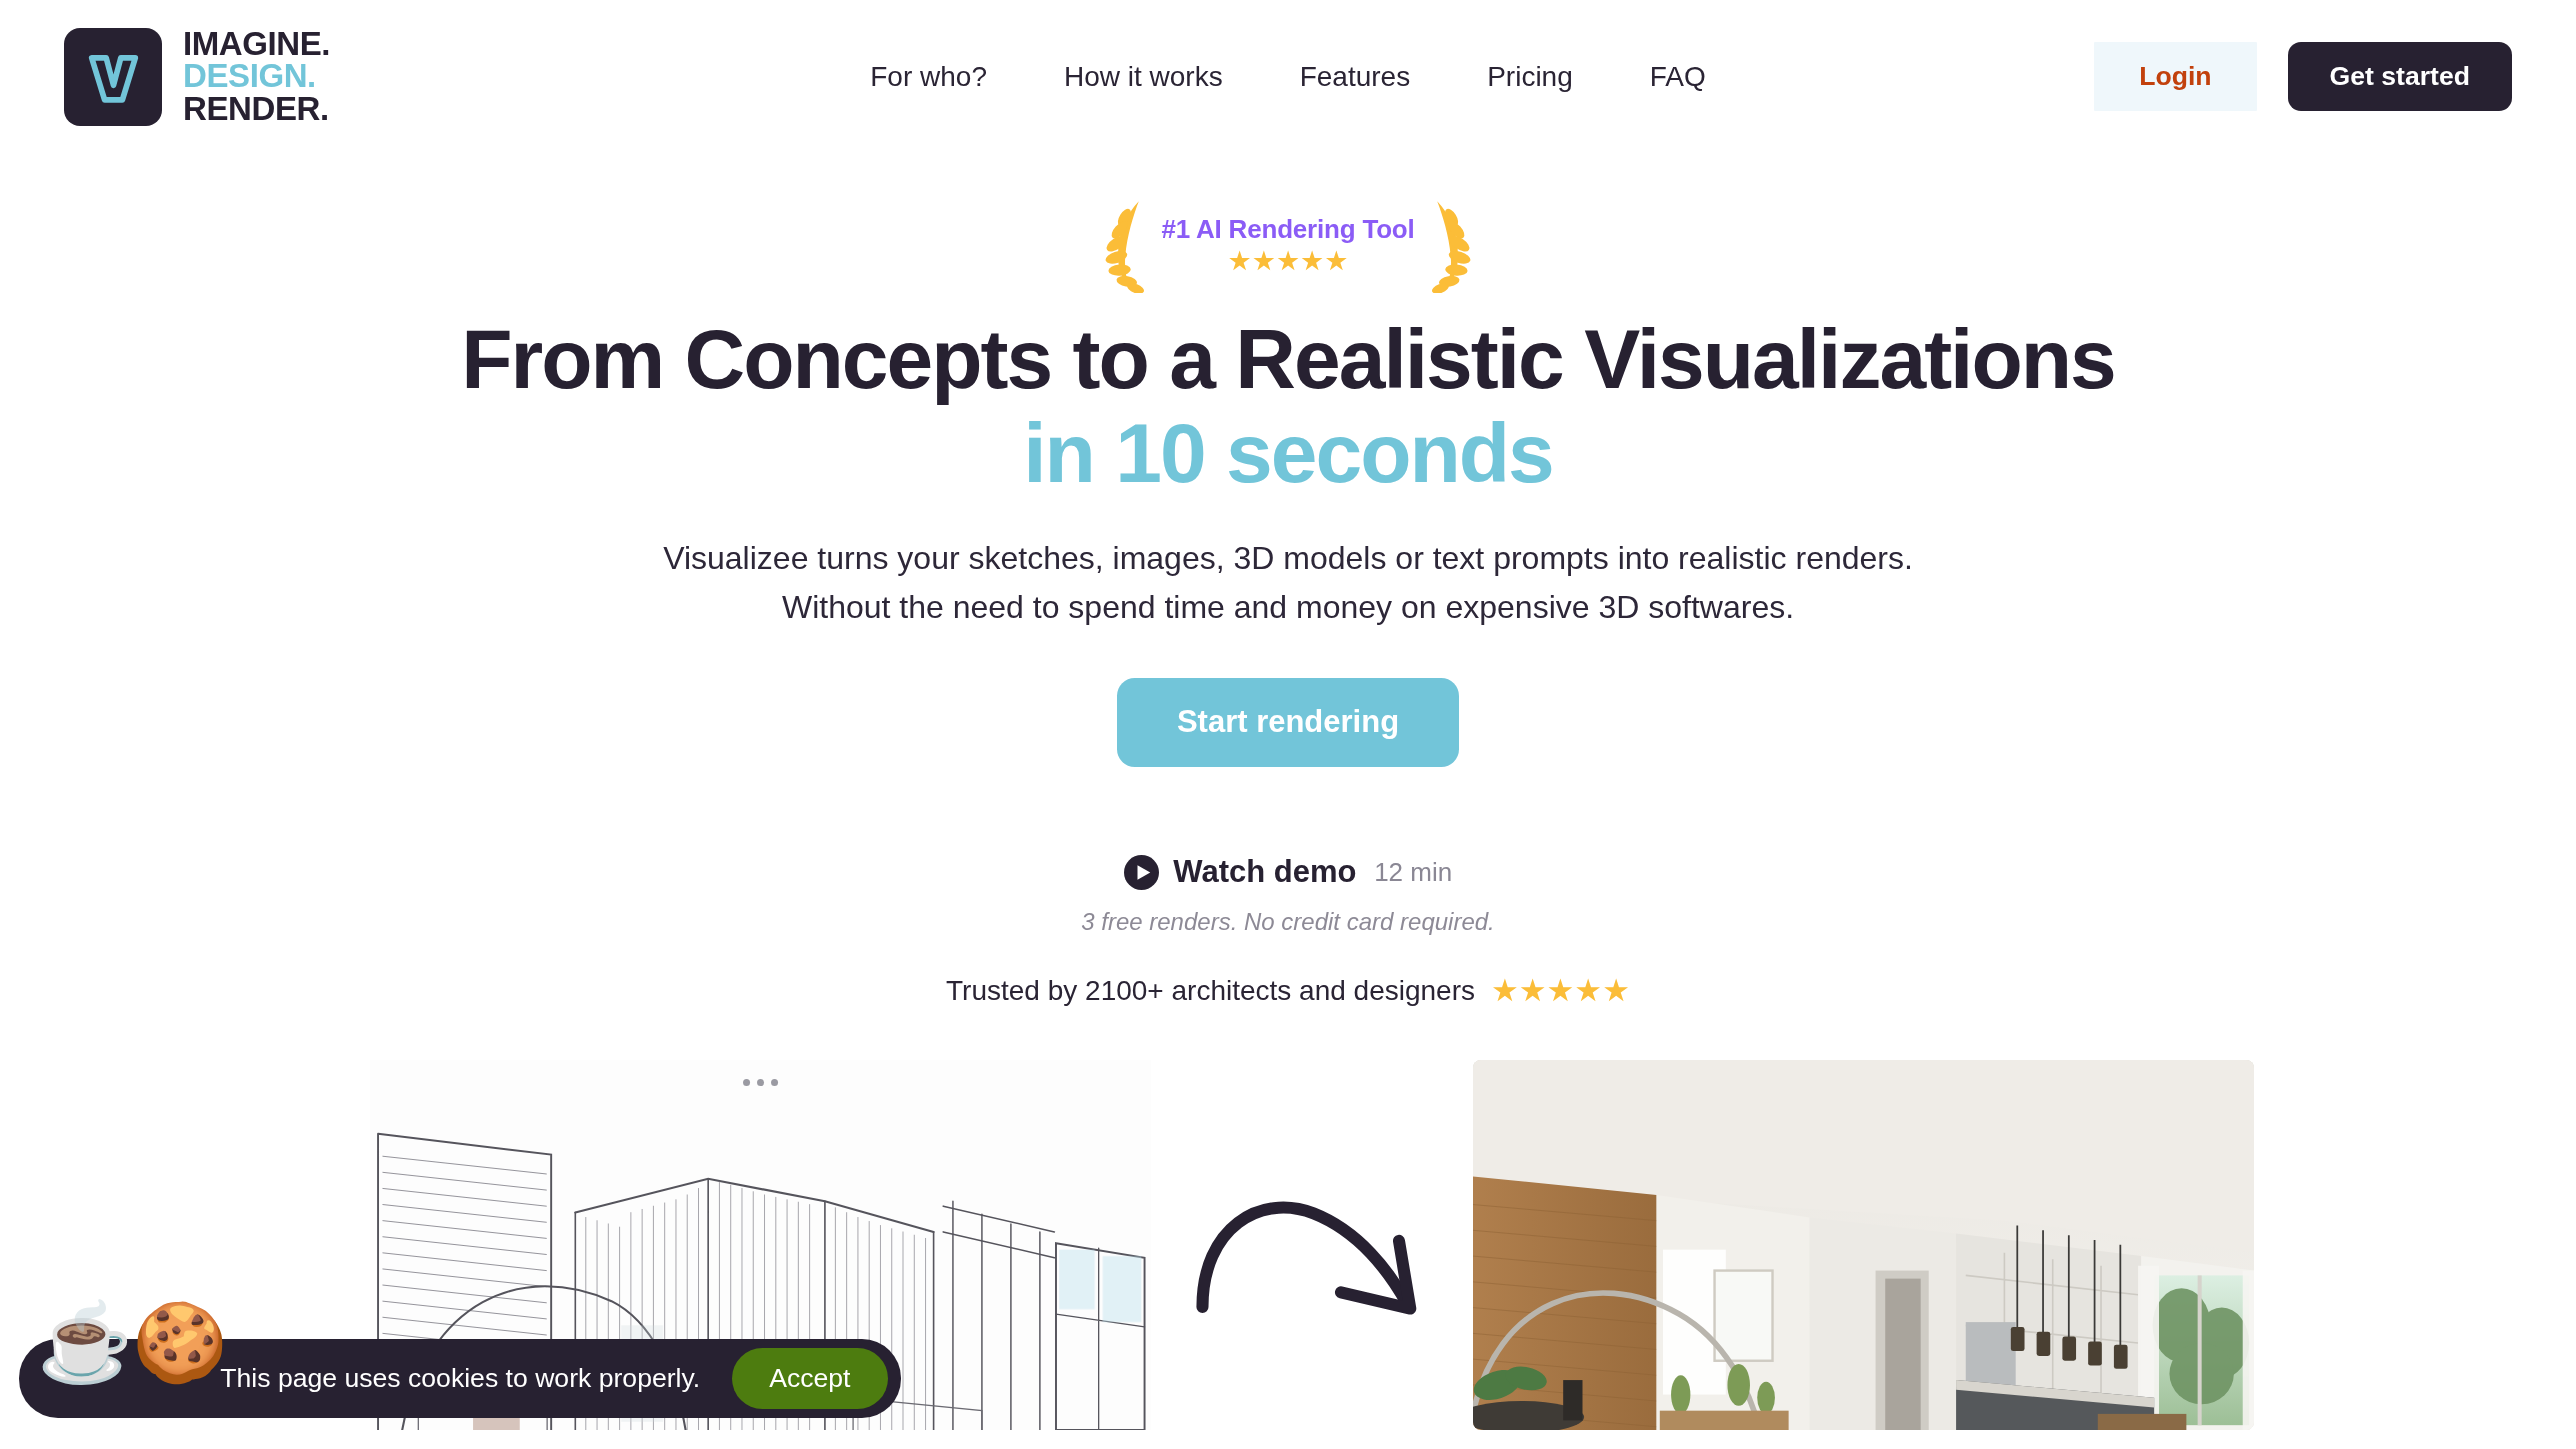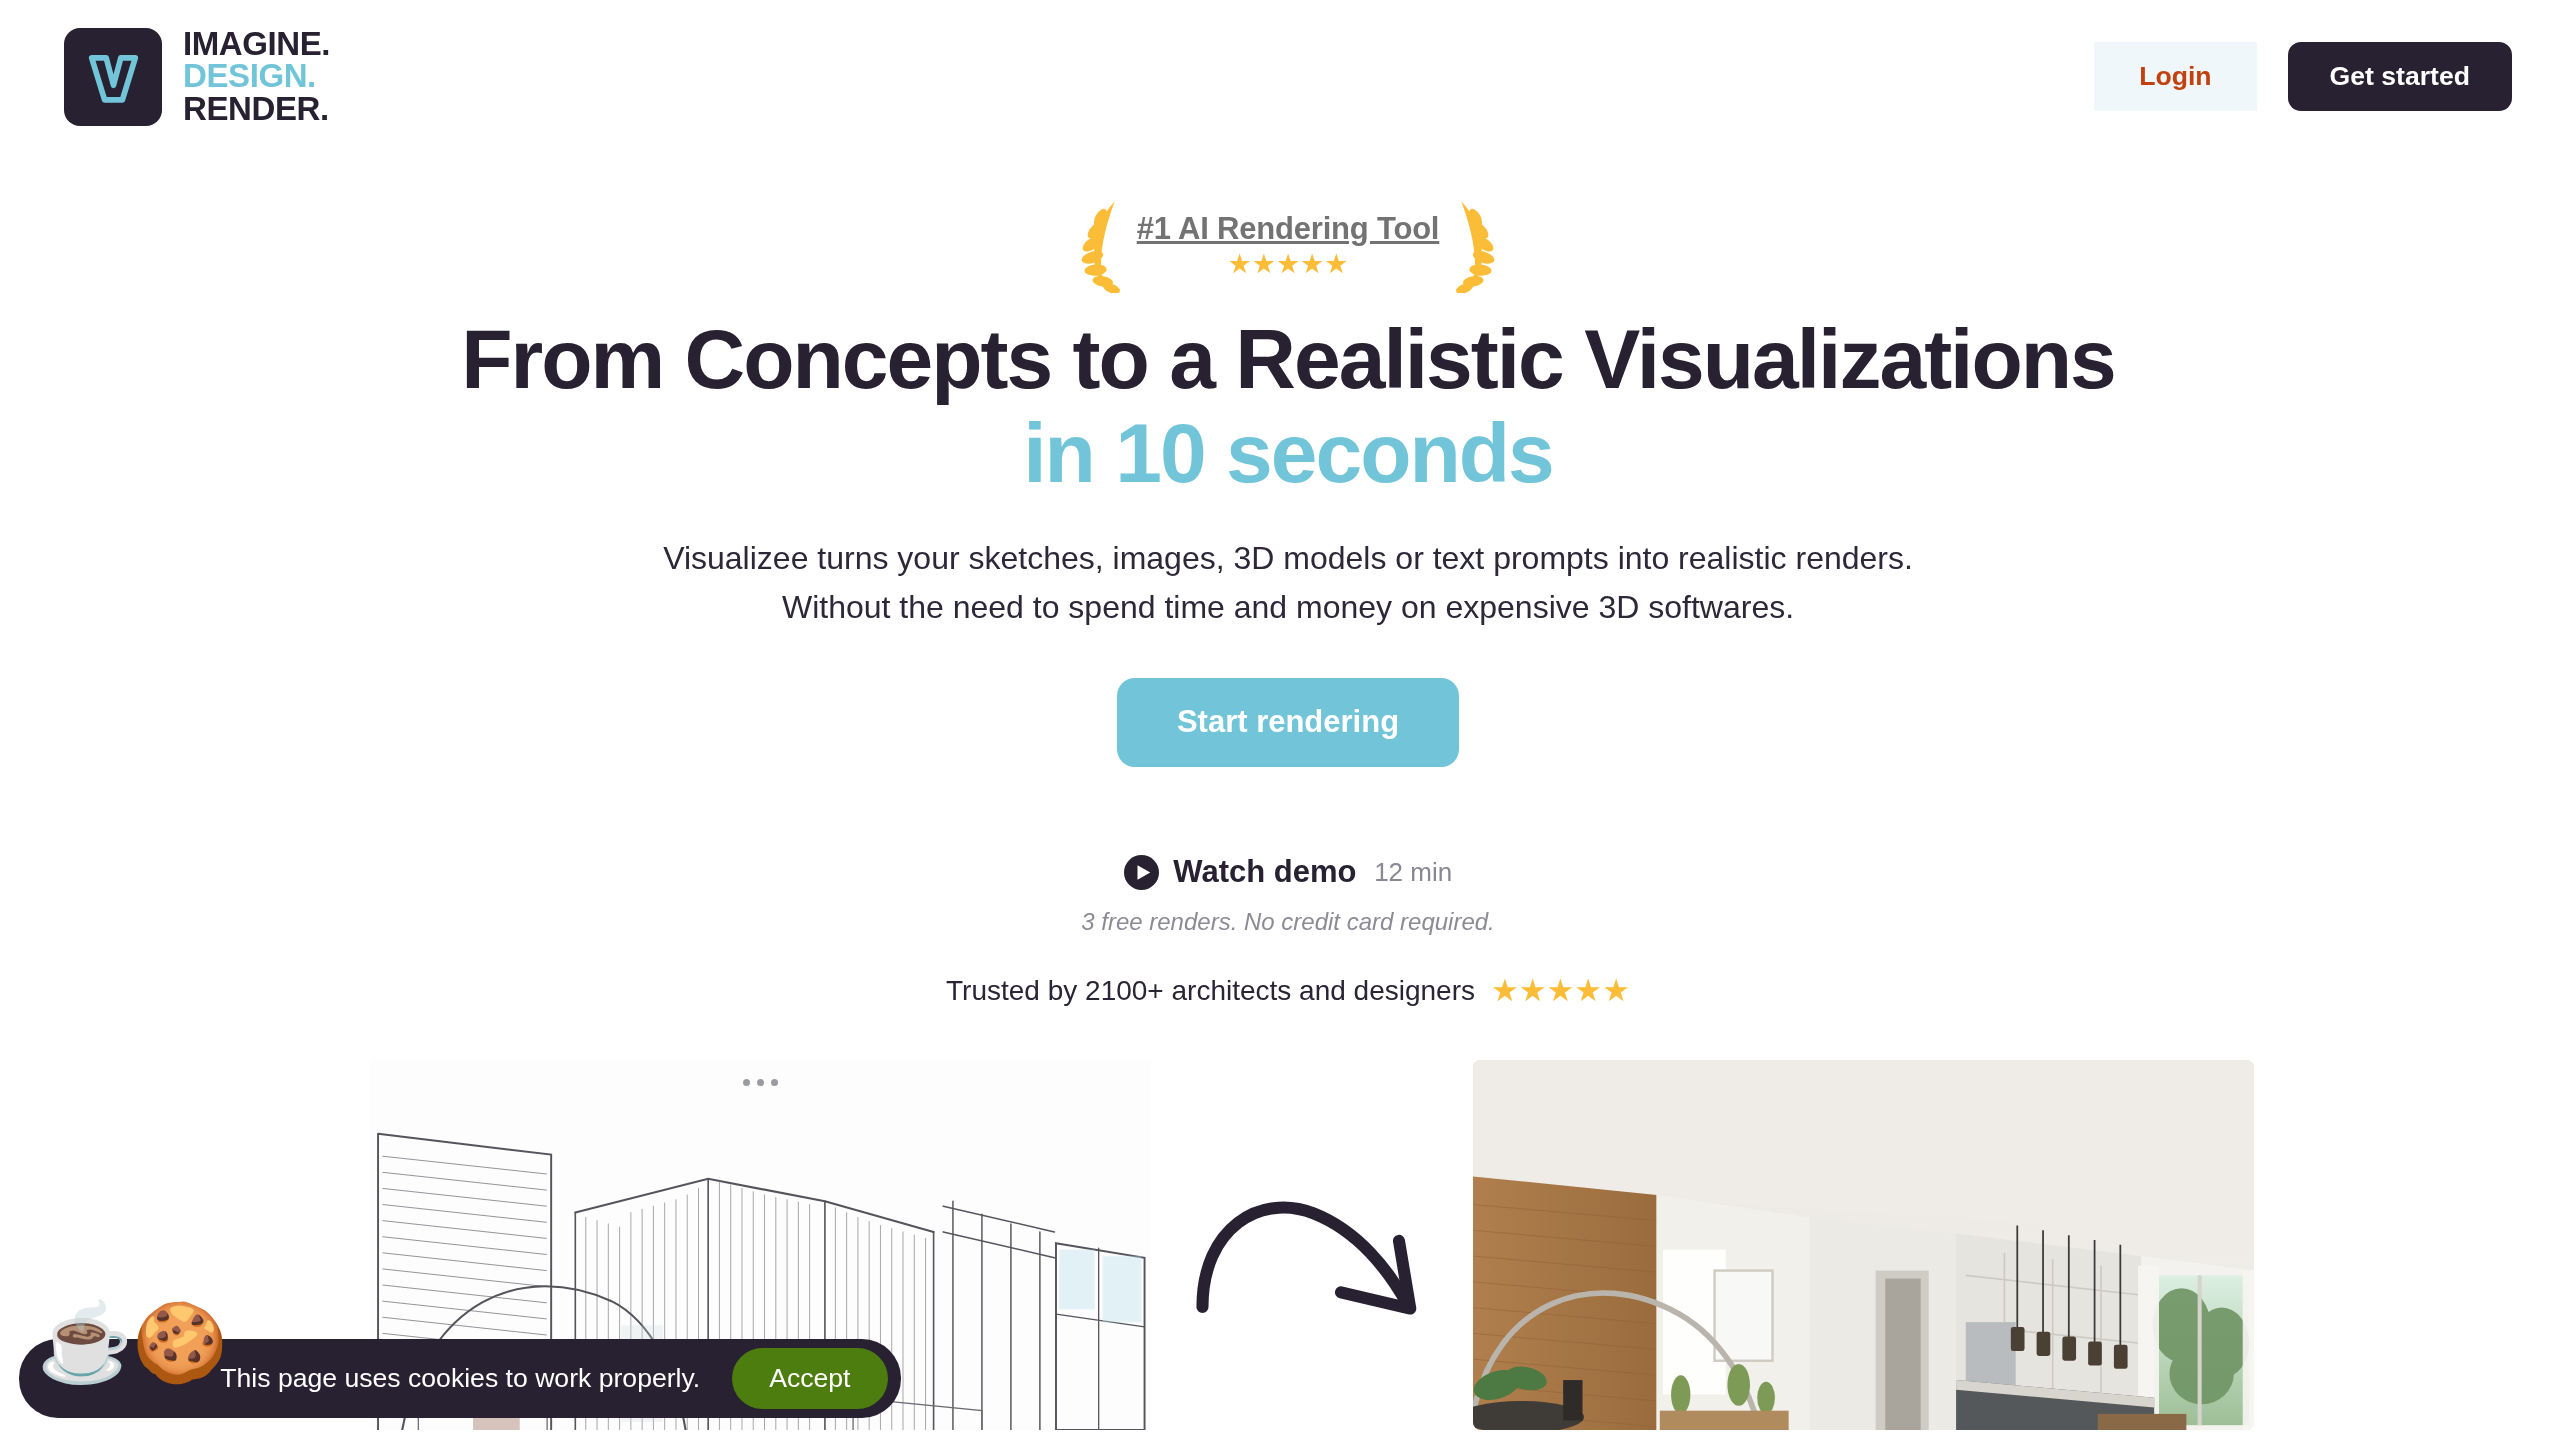--- a/index.html
+++ b/index.html
@@ -22,21 +22,21 @@
   .header-actions{margin-left:auto;display:flex;align-items:center;gap:31px;}
   .btn-login{background:#EFF7FB;color:#c2410c;border:none;border-radius:1px;padding:19.3px 45px;font-size:26.6px;font-weight:700;font-family:inherit;cursor:pointer;}
   .btn-getstarted{background:#272131;color:#ffffff;border:none;border-radius:13px;padding:19.3px 42px;font-size:26.6px;font-weight:700;font-family:inherit;cursor:pointer;white-space:nowrap;}
 
   
   .hero{text-align:center;padding-top:39px;}
 
   .badge{display:inline-flex;align-items:center;justify-content:center;gap:4.8px;position:relative;height:105px;}
   .laurel{width:56px;height:97px;flex:none;}
   .badge-center{display:flex;flex-direction:column;align-items:center;gap:3.2px;padding:0 6.4px;}
-  .badge-text{color:#737373;font-size:31px;font-weight:800;letter-spacing:-0.2px;white-space:nowrap;text-decoration:underline;}
+  .badge-text{color:#8b5cf6;font-size:26px;font-weight:800;letter-spacing:-0.2px;white-space:nowrap;}
   .badge-stars{display:flex;gap:6.4px;color:#FBBD38;font-size:27px;line-height:1;}
 
   h1.headline{font-size:84px;line-height:1.12;font-weight:800;color:#272131;letter-spacing:-2px;margin-top:14.5px;}
   h1.headline .accent{color:#72C5D9;display:block;}
 
   .subtitle{margin-top:34px;font-size:32px;line-height:1.55;color:#2d2738;font-weight:400;}
 
   .cta-row{margin-top:45px;display:flex;align-items:center;justify-content:center;gap:87px;flex-direction:column;}
   .btn-start{background:#72C5D9;color:#ffffff;border:none;border-radius:17.7px;padding:26.6px 60px;font-size:31px;font-weight:700;font-family:inherit;cursor:pointer;white-space:nowrap;}
   .watch{display:flex;align-items:center;gap:14.5px;cursor:pointer;}
@@ -77,20 +77,27 @@
         <path d="M12 16 L30 16 L39 50 L48 16 L66 16 L50 68 L28 68 Z" fill="none" stroke="#72C5D9" stroke-width="7" stroke-linejoin="round"></path>
       </svg>
     </div>
     <div class="wordmark">
       <span class="wm1">IMAGINE.</span>
       <span class="wm2">DESIGN.</span>
       <span class="wm3">RENDER.</span>
     </div>
   </div>
 
+  <nav class="nav">
+    <a href="#">For who?</a>
+    <a href="#">How it works</a>
+    <a href="#">Features</a>
+    <a href="#">Pricing</a>
+    <a href="#">FAQ</a>
+  </nav>
 
   <div class="header-actions">
     <button class="btn-login">Login</button>
     <button class="btn-getstarted">Get started</button>
   </div>
 </div>
 
 <div class="hero">
 
   <div class="badge">

